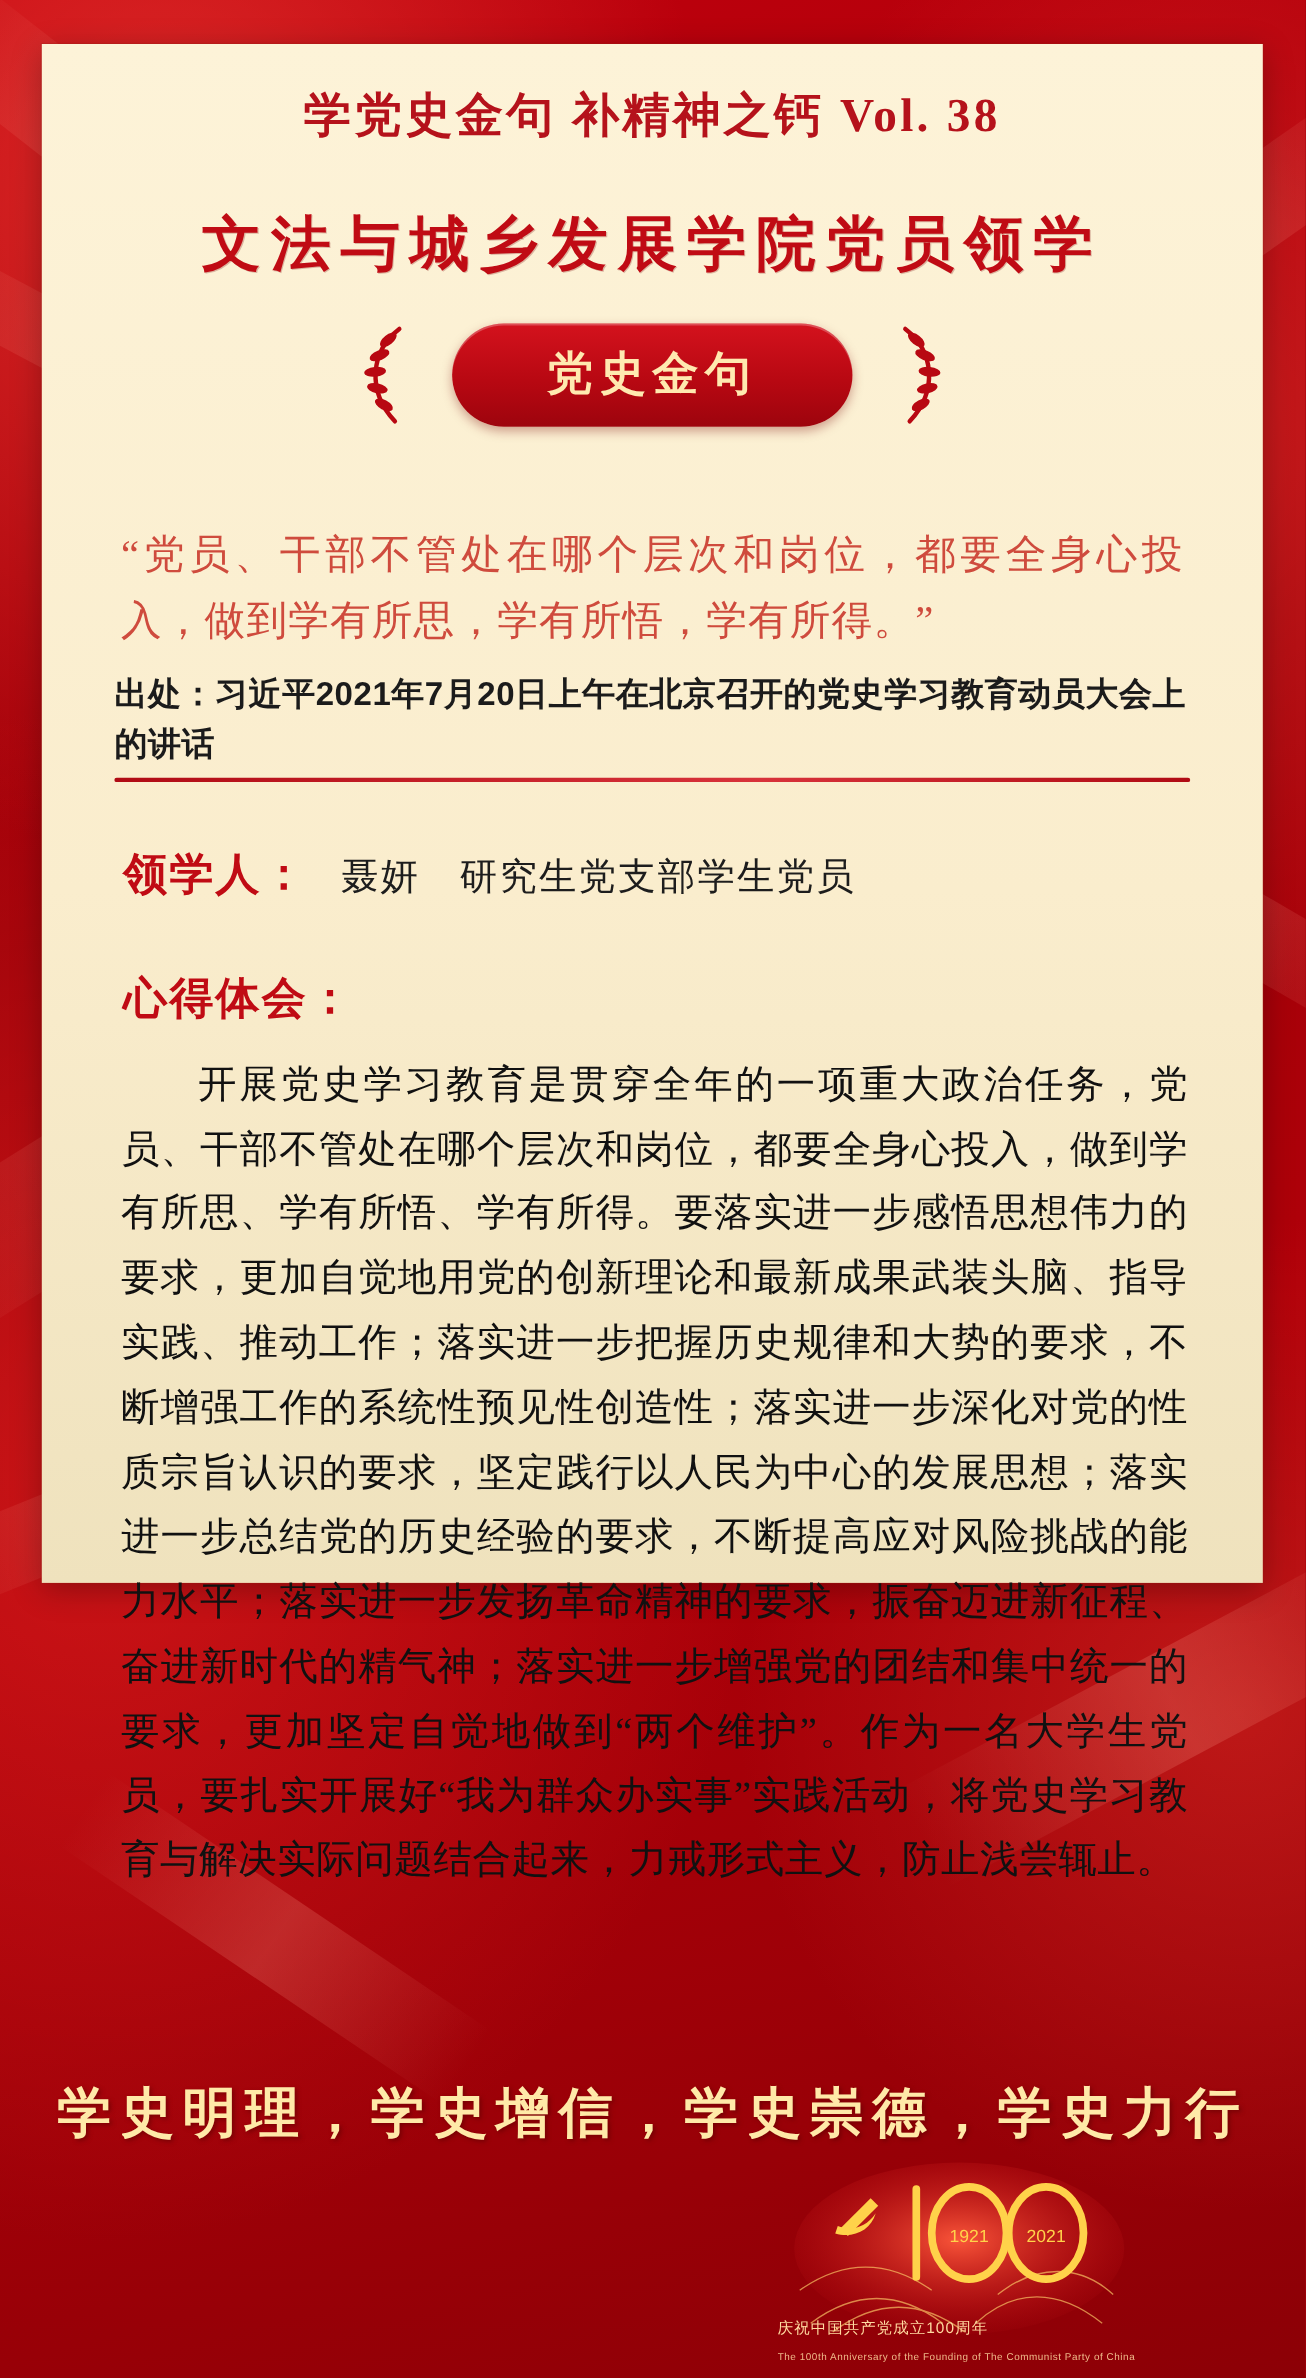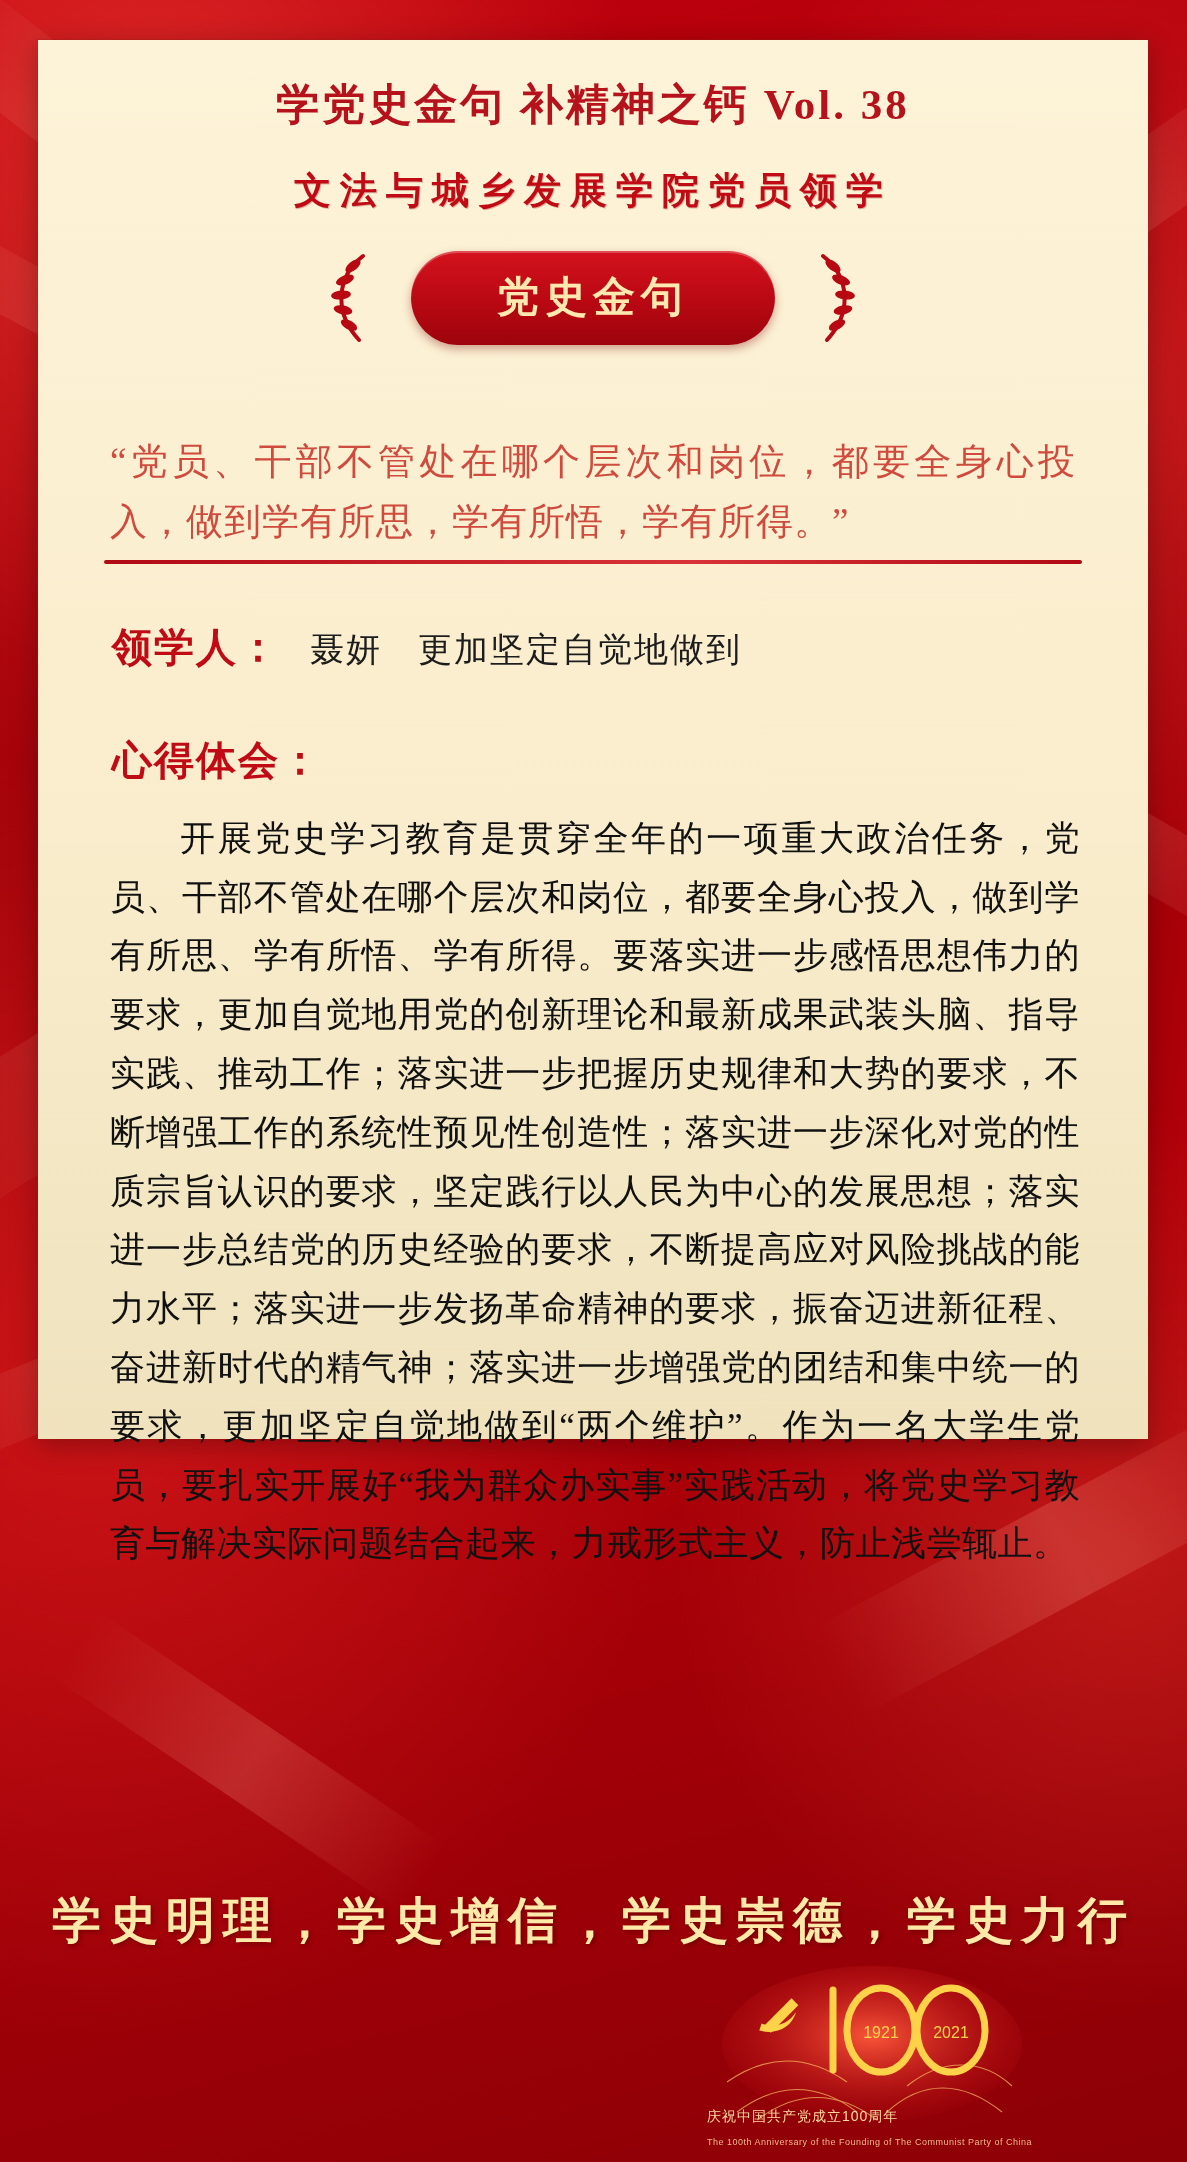--- a/index.html
+++ b/index.html
@@ -60,23 +60,23 @@
     font-size: 43px;
     letter-spacing: 3px;
     margin-top: 10px;
   }
 
   .main-title {
     text-align: center;
     color: #c00b14;
     font-family: "Liberation Serif", serif;
     font-weight: bold;
-    font-size: 37px;
+    font-size: 54px;
     letter-spacing: 9px;
-    margin-top: 32px;
+    margin-top: 52px;
     text-shadow: 1px 1px 0 rgba(120,0,0,.25);
   }
 
   
   .badge-row {
     display: flex;
     align-items: center;
     justify-content: center;
     gap: 34px;
     margin-top: 34px;
@@ -240,25 +240,28 @@
             <ellipse cx="28" cy="45" rx="10" ry="4.5" transform="rotate(-6 28 45)"></ellipse>
             <ellipse cx="30" cy="60" rx="9.5" ry="4.5" transform="rotate(12 30 60)"></ellipse>
             <ellipse cx="36" cy="75" rx="9" ry="4.5" transform="rotate(28 36 75)"></ellipse>
           </g>
         </g>
       </svg>
     </div>
 
     <div class="quote">“党员、干部不管处在哪个层次和岗位，都要全身心投入，做到学有所思，学有所悟，学有所得。”</div>
 
+    <div class="source">
+      <span>出处：</span><span>习近平2021年7月20日上午在北京召开的党史学习教育动员大会上的讲话</span>
+    </div>
     <div class="divider"></div>
 
     <div class="row-leader">
       <span class="key">领学人：</span>
-      <span class="val">聂妍　更加坚定自觉地做到</span>
+      <span class="val">聂妍　研究生党支部学生党员</span>
     </div>
 
     <div class="section-title">心得体会：</div>
 
     <div class="body-text">开展党史学习教育是贯穿全年的一项重大政治任务，党员、干部不管处在哪个层次和岗位，都要全身心投入，做到学有所思、学有所悟、学有所得。要落实进一步感悟思想伟力的要求，更加自觉地用党的创新理论和最新成果武装头脑、指导实践、推动工作；落实进一步把握历史规律和大势的要求，不断增强工作的系统性预见性创造性；落实进一步深化对党的性质宗旨认识的要求，坚定践行以人民为中心的发展思想；落实进一步总结党的历史经验的要求，不断提高应对风险挑战的能力水平；落实进一步发扬革命精神的要求，振奋迈进新征程、奋进新时代的精气神；落实进一步增强党的团结和集中统一的要求，更加坚定自觉地做到“两个维护”。作为一名大学生党员，要扎实开展好“我为群众办实事”实践活动，将党史学习教育与解决实际问题结合起来，力戒形式主义，防止浅尝辄止。</div>
   </div>
 
   <div id="slogan">学史明理，学史增信，学史崇德，学史力行</div>
 
   <div id="emblem">

